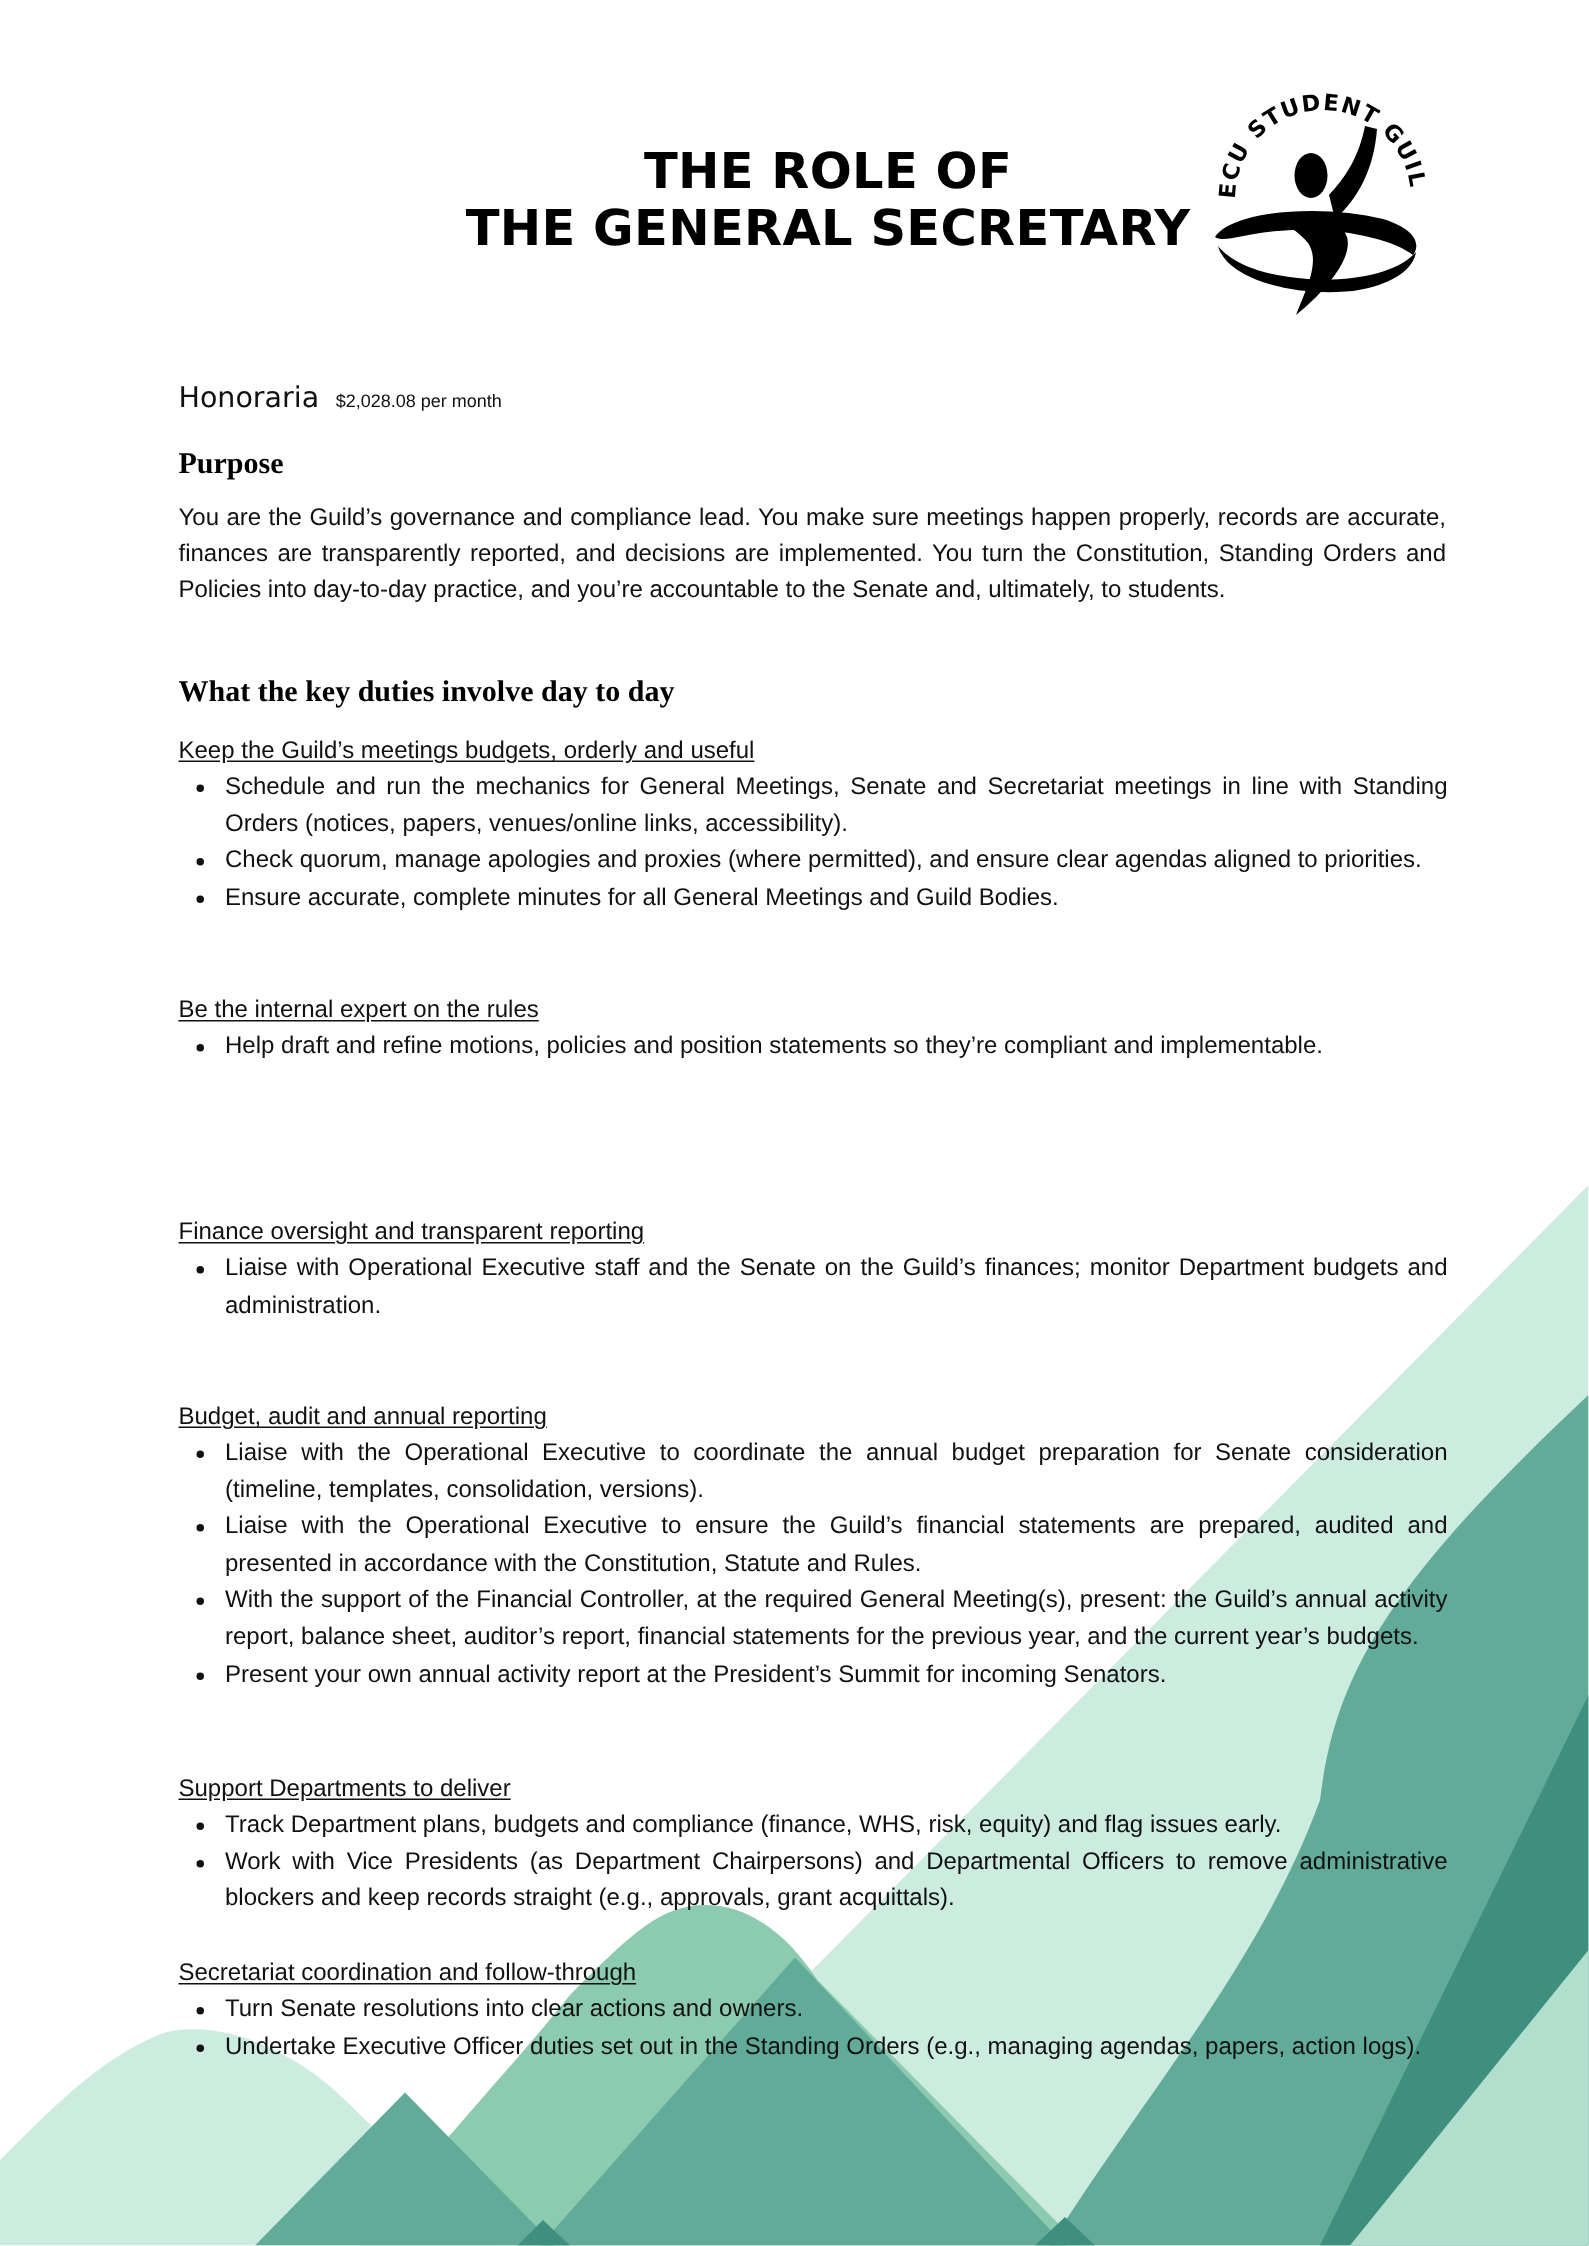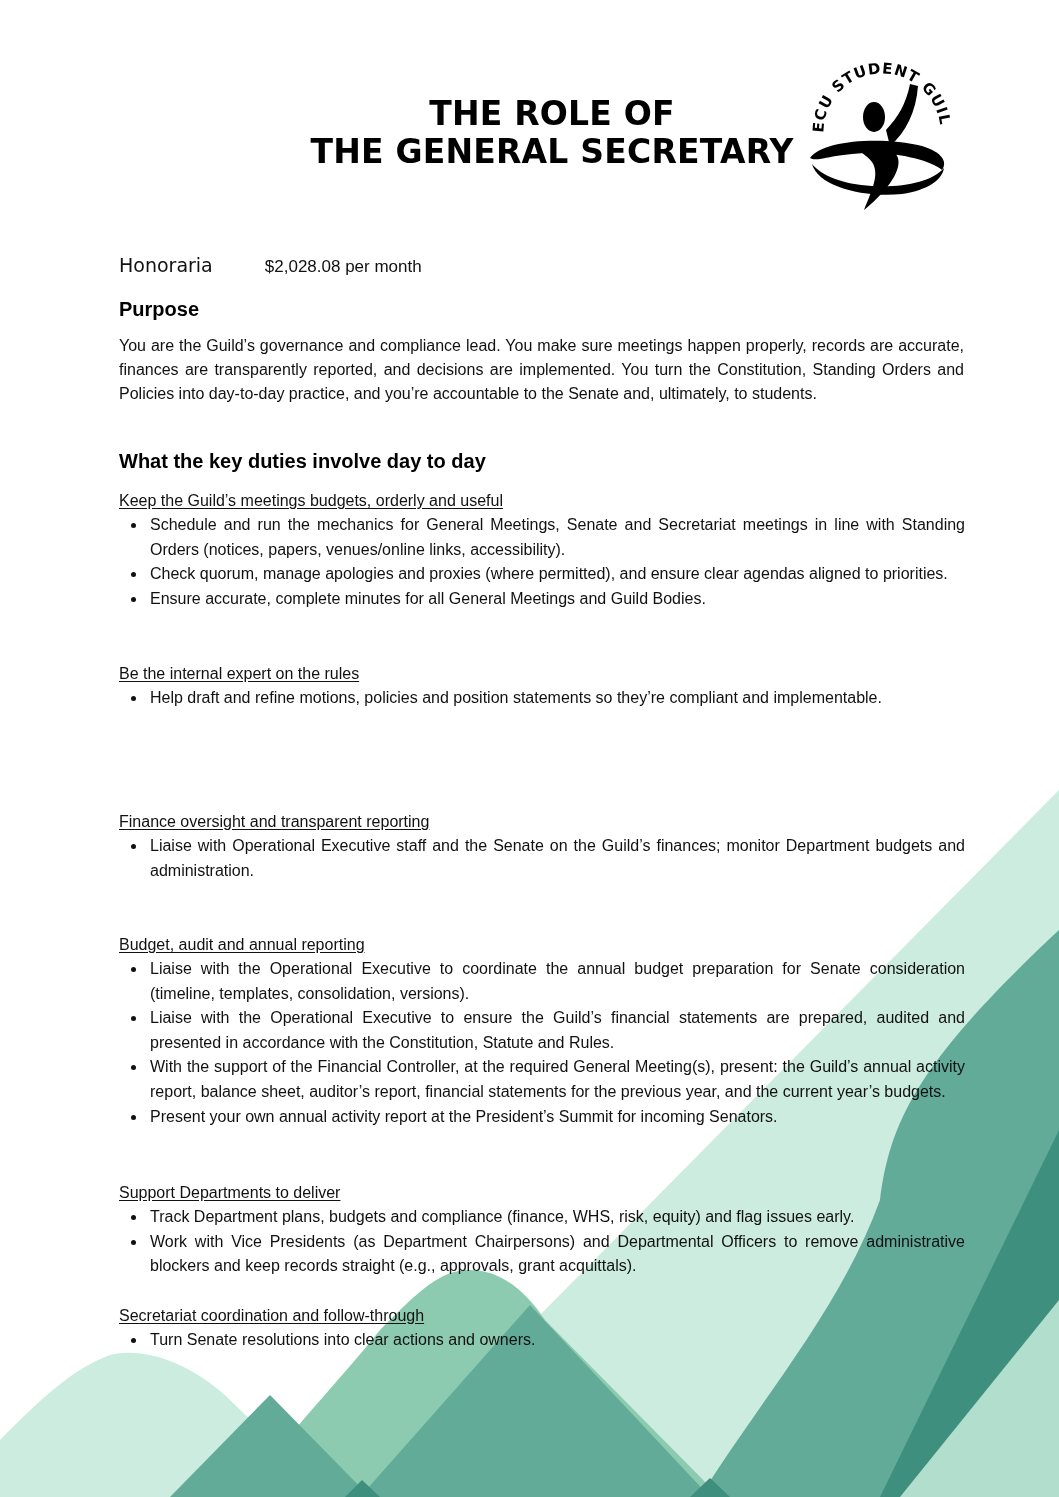--- a/index.html
+++ b/index.html
@@ -13,23 +13,23 @@
 
   .title {
     position: absolute; left: 290px; top: 95px; width: 500px;
     text-align: center; font-family: "DejaVu Sans", sans-serif; font-weight: bold;
     font-size: 33px; line-height: 38px; letter-spacing: 0.2px; color: #000;
   }
   .logo { position: absolute; left: 790px; top: 62px; width: 150px; height: 152px; }
 
   .honoraria { position: absolute; left: 107px; top: 254px; font-size: 18px; }
   .honoraria .label { font-family: "DejaVu Sans", sans-serif; font-weight: normal; font-size: 19px; margin-right: 6px; }
-  .honoraria .value { font-size: 17px; margin-left: 41px; }
+  .honoraria .value { font-size: 12px; }
 
-  .h2 { position: absolute; left: 107px; font-family: Liberation Sans, sans-serif; font-weight: bold; color: #000; }
+  .h2 { position: absolute; left: 107px; font-family: Liberation Serif, serif; font-weight: bold; color: #000; }
   .purpose-h { top: 298px; font-size: 20px; }
   .duties-h { top: 450px; font-size: 20px; }
 
   .para {
     position: absolute; left: 107px; width: 845px; top: 334px;
     font-size: 16px; line-height: 24px; text-align: justify; text-align-last: left;
   }
 
   .section { position: absolute; left: 107px; width: 846px; }
   .section .sh { font-size: 16px; line-height: 24px; text-decoration: underline; text-underline-offset: 2px; }
@@ -139,16 +139,17 @@
     <ul>
       <li><span class="bullet"></span><span>Track Department plans, budgets and compliance (finance, WHS, risk, equity) and flag issues early.</span></li>
       <li><span class="bullet"></span><span>Work with Vice Presidents (as Department Chairpersons) and Departmental Officers to remove administrative blockers and keep records straight (e.g., approvals, grant acquittals).</span></li>
     </ul>
   </div>
 
   <div class="section" style="top:1304px">
     <div class="sh">Secretariat coordination and follow-through</div>
     <ul>
       <li><span class="bullet"></span><span>Turn Senate resolutions into clear actions and owners.</span></li>
+      <li><span class="bullet"></span><span>Undertake Executive Officer duties set out in the Standing Orders (e.g., managing agendas, papers, action logs).</span></li>
     </ul>
   </div>
 
 </div>
 
 </body></html>

